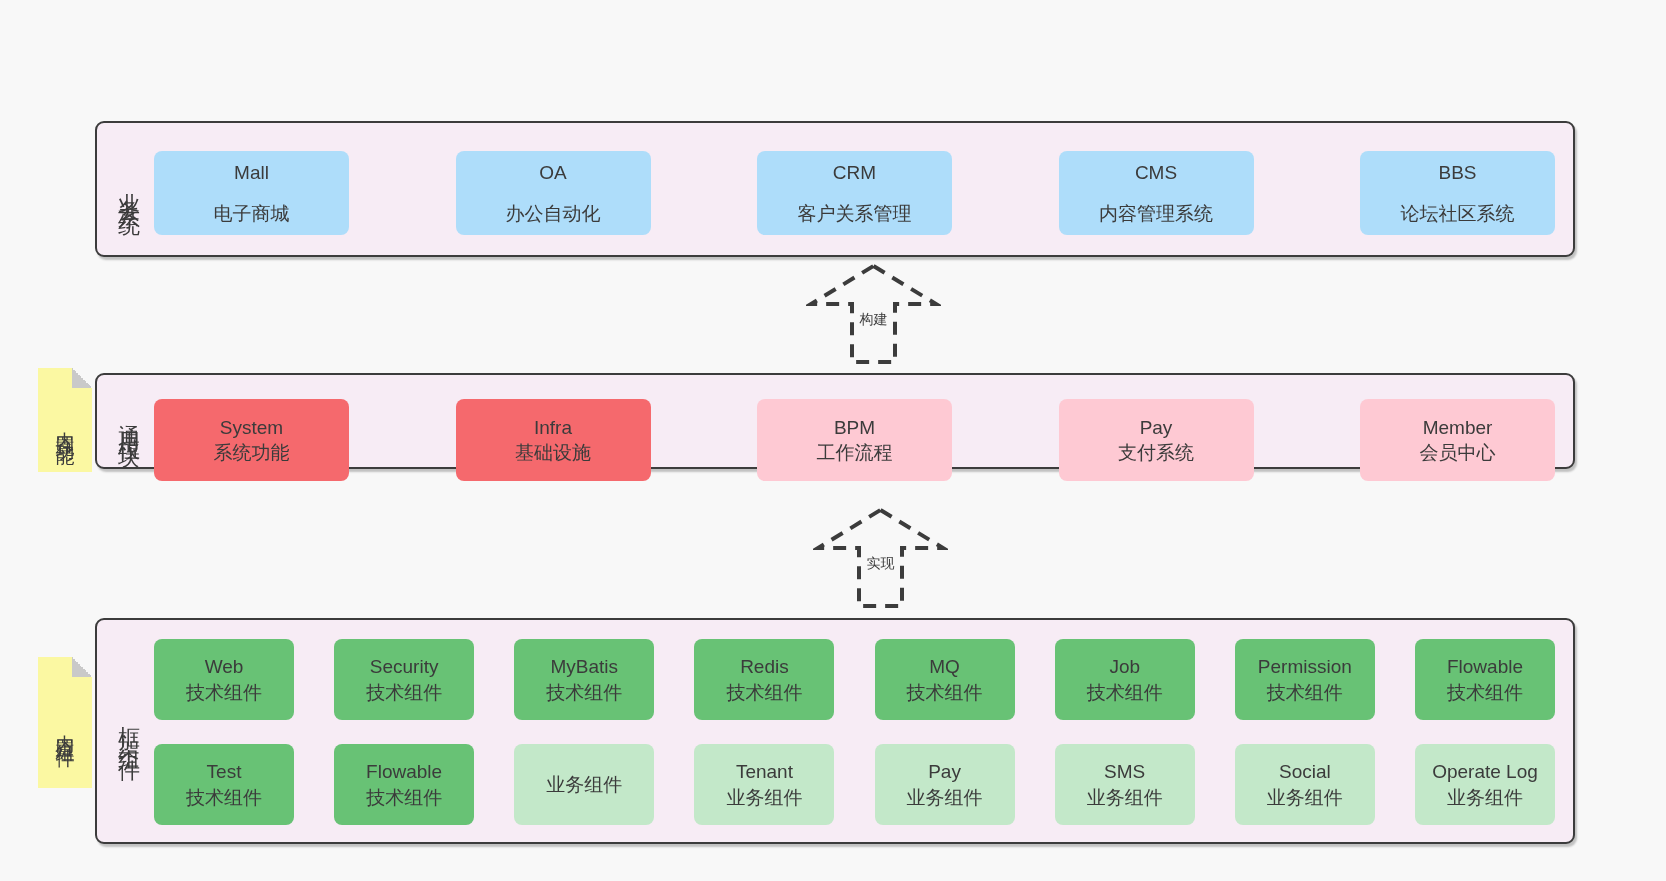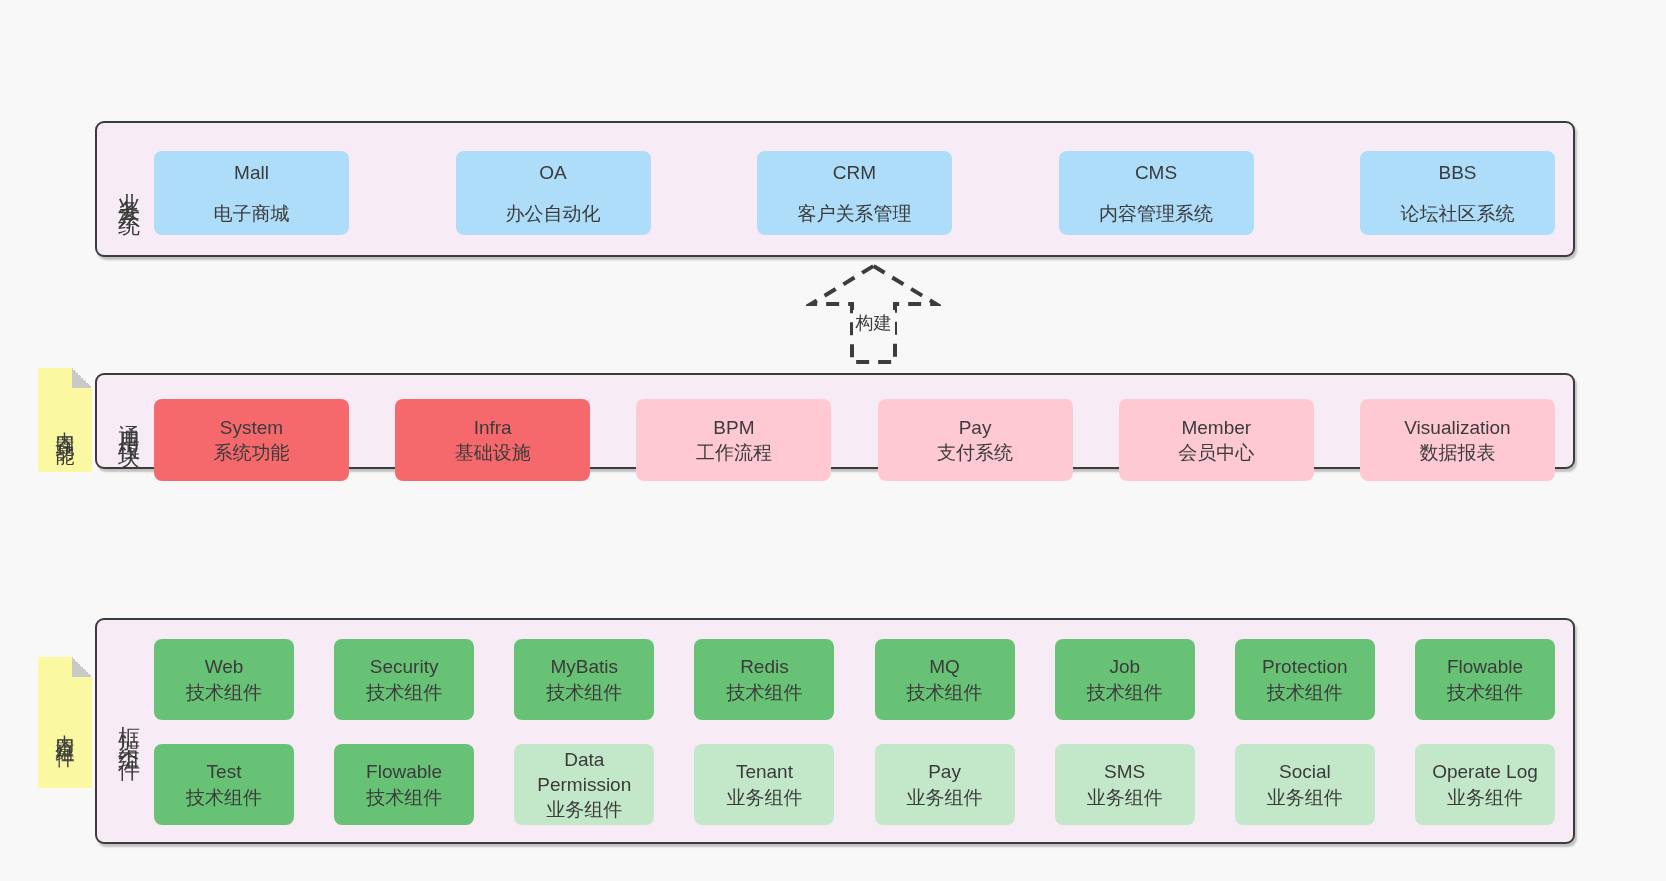--- a/index.html
+++ b/index.html
@@ -77,21 +77,21 @@
   .arrow-build     { left: 806px; top: 262px; }
   .arrow-implement { left: 813px; top: 506px; }
   .arrow svg { display: block; }
   .arrow polygon {
     fill: none; stroke: var(--panel-border, #3a3a3a);
     stroke-width: 4; stroke-dasharray: 13 9;
   }
   .arrow-label {
     position: absolute; left: 50%; top: 48px; transform: translateX(-50%);
     background: var(--page-bg, #f8f8f8);
-    font-size: 18px; padding: 1px 3px; white-space: nowrap;
+    font-size: 14px; padding: 1px 3px; white-space: nowrap;
     color: var(--text, #3b3b3b);
   }
 </style>
 </head>
 <body>
 
 <div class="stage">
 
   <div class="note note-modules">
     <span class="fold"></span>
@@ -152,27 +152,29 @@
         <span>工作流程</span>
       </div>
       <div class="box pink">
         <span>Pay</span>
         <span>支付系统</span>
       </div>
       <div class="box pink">
         <span>Member</span>
         <span>会员中心</span>
       </div>
-      <div class="box pink">
-        <span>Visualization</span>
-        <span>数据报表</span>
-      </div>
     </div>
   </section>
 
+  <div class="arrow arrow-implement">
+    <svg viewBox="0 0 135 104" width="135" height="104">
+      <polygon points="67.5,4 130,42 89,42 89,100 46,100 46,42 5,42"></polygon>
+    </svg>
+    <span class="arrow-label">实现</span>
+  </div>
 
   <section class="panel panel-framework">
     <div class="v-label">框架组件</div>
     <div class="row row-1">
       <div class="box green">
         <span>Web</span>
         <span>技术组件</span>
       </div>
       <div class="box green">
         <span>Security</span>
@@ -188,39 +190,38 @@
       </div>
       <div class="box green">
         <span>MQ</span>
         <span>技术组件</span>
       </div>
       <div class="box green">
         <span>Job</span>
         <span>技术组件</span>
       </div>
       <div class="box green">
-        <span>Protection</span>
+        <span>Permission</span>
         <span>技术组件</span>
       </div>
       <div class="box green">
         <span>Flowable</span>
         <span>技术组件</span>
       </div>
     </div>
     <div class="row row-2">
       <div class="box green">
         <span>Test</span>
         <span>技术组件</span>
       </div>
       <div class="box green">
         <span>Flowable</span>
         <span>技术组件</span>
       </div>
       <div class="box lightgreen">
-        <span>Data Permission</span>
         <span>业务组件</span>
       </div>
       <div class="box lightgreen">
         <span>Tenant</span>
         <span>业务组件</span>
       </div>
       <div class="box lightgreen">
         <span>Pay</span>
         <span>业务组件</span>
       </div>

